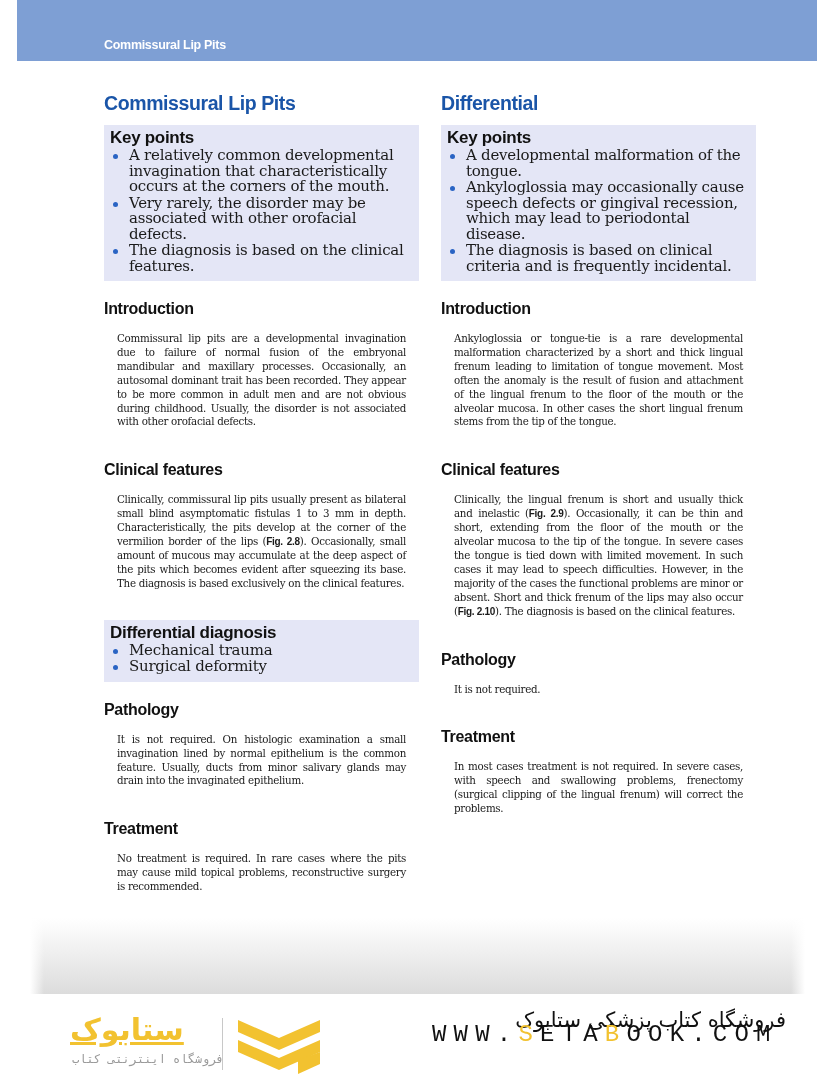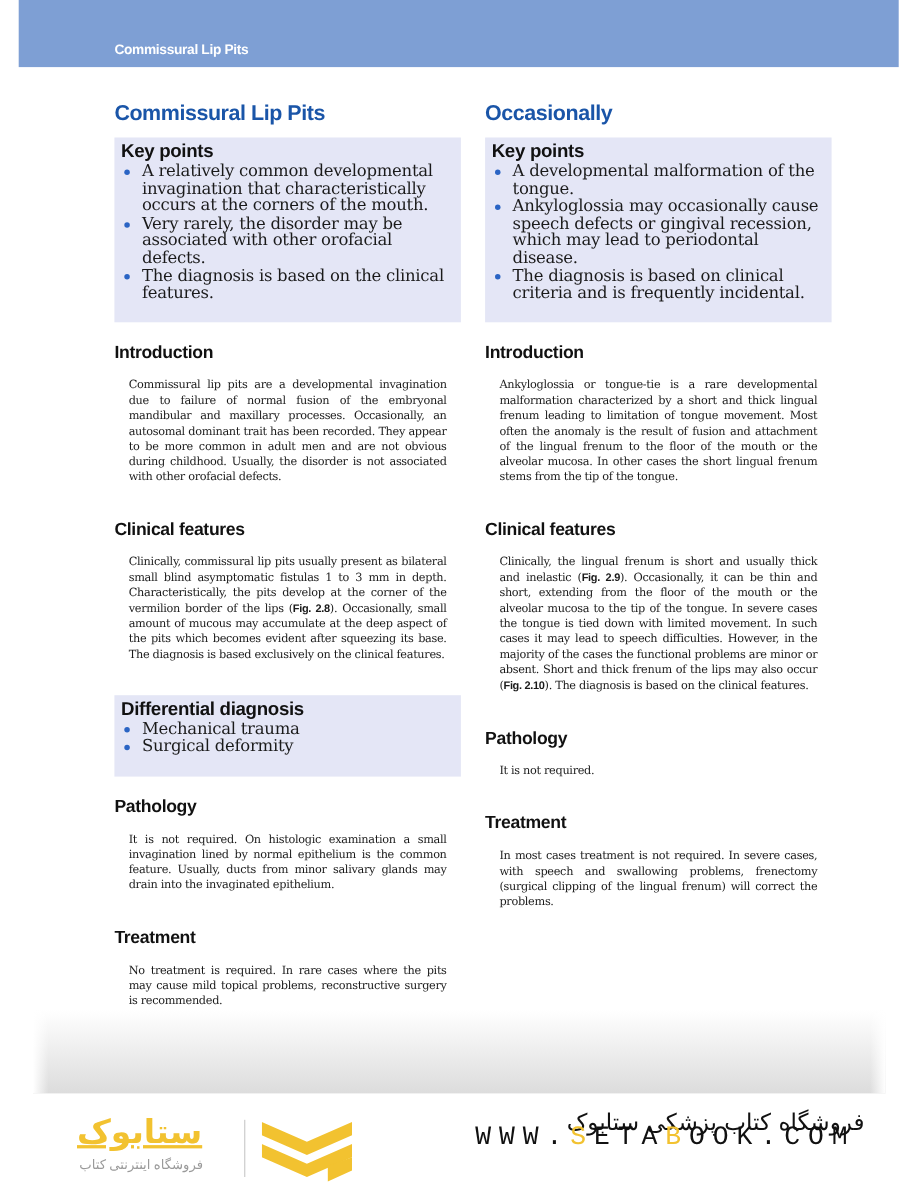--- a/index.html
+++ b/index.html
@@ -17,21 +17,21 @@
       color: #ffffff; letter-spacing: -0.3px;
     }
     .col { position: absolute; top: 90px; width: 315px; }
     .col.left { left: 104px; }
     .col.right { left: 441px; }
     .chapter-title {
       font-family: "Liberation Sans", sans-serif; font-weight: bold; font-size: 19.5px;
       color: #1a55a8; margin: 0 0 9px 0; letter-spacing: -0.4px; line-height: 26px;
     }
     .box {
-      background: #e4e6f6; padding: 2px 6px 18px 6px; margin-left: 0; width: 303px;
+      background: #e4e6f6; padding: 2px 6px 6px 6px; margin-left: 0; width: 303px;
     }
     .box-title {
       font-family: "Liberation Sans", sans-serif; font-weight: bold; font-size: 17px;
       color: #111; line-height: 21px; margin: 0; letter-spacing: -0.3px;
     }
     .box ul { list-style: none; margin: 0; padding: 0; }
     .box li {
       position: relative; padding-left: 19px; font-size: 15px; line-height: 15.5px;
       letter-spacing: -0.25px; margin-bottom: 1px;
     }
@@ -67,21 +67,21 @@
     .footer-url {
       position: absolute; left: 432px; top: 1021px;
       font-family: Liberation Mono, monospace; font-size: 24px; letter-spacing: 7.2px; color: #111;
     }
     .footer-url .accent { color: #f2c230; }
     .logo-wordmark {
       position: absolute; left: 0; top: 0; font-family: "DejaVu Sans", sans-serif;
       font-weight: bold; font-size: 30px; color: #f2c230; letter-spacing: -1px; text-decoration: underline;
     }
     .logo-sub {
-      position: absolute; left: 2px; top: 40px; font-family: Liberation Serif, serif;
+      position: absolute; left: 2px; top: 40px; font-family: Liberation Mono, monospace;
       font-size: 12px; color: #9a9a9a; direction: rtl;
     }
     .logo-divider { position: absolute; left: 152px; top: 6px; width: 1px; height: 52px; background: #c8c8c8; }
     .logo-mark { position: absolute; left: 168px; top: 4px; }
   </style>
 </head>
 <body>
 
 <div class="running-head">
   <span class="running-head-text">Commissural Lip Pits</span>
@@ -119,21 +119,21 @@
   <div class="gap-lg"></div>
   <h2 class="section-head">Pathology</h2>
   <p class="para">It is not required. On histologic examination a small invagi­nation lined by normal epithelium is the common feature. Usually, ducts from minor salivary glands may drain into the invaginated epithelium.</p>
 
   <div class="gap-lg"></div>
   <h2 class="section-head">Treatment</h2>
   <p class="para">No treatment is required. In rare cases where the pits may cause mild topical problems, reconstructive surgery is recommended.</p>
 </div>
 
 <div class="col right">
-  <h1 class="chapter-title">Occasionally</h1>
+  <h1 class="chapter-title">Differential</h1>
 
   <div class="box">
     <h3 class="box-title">Key points</h3>
     <ul>
       <li><span class="bullet"></span><span>A developmental malformation of the tongue.</span></li>
       <li><span class="bullet"></span><span>Ankyloglossia may occasionally cause speech defects or gingival recession, which may lead to periodontal disease.</span></li>
       <li><span class="bullet"></span><span>The diagnosis is based on clinical criteria and is frequently incidental.</span></li>
     </ul>
   </div>
 

